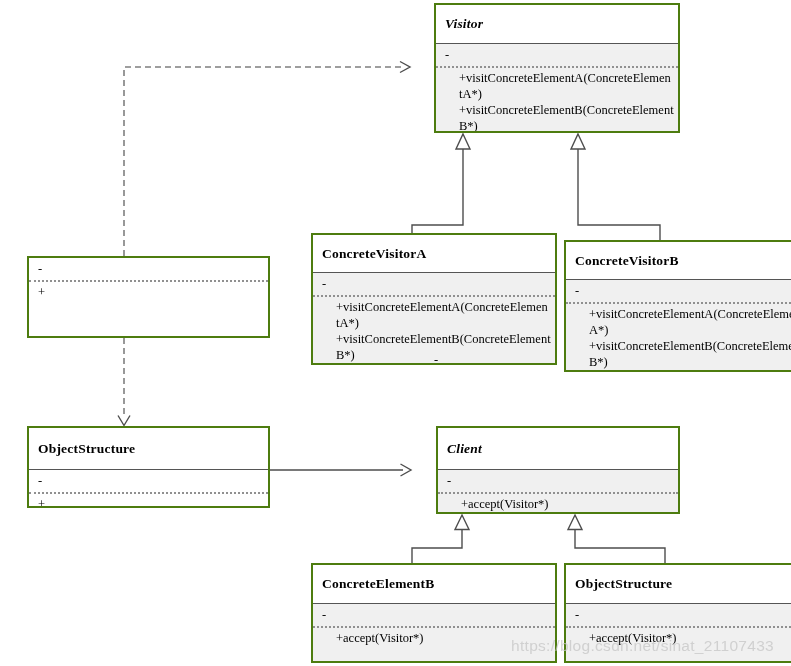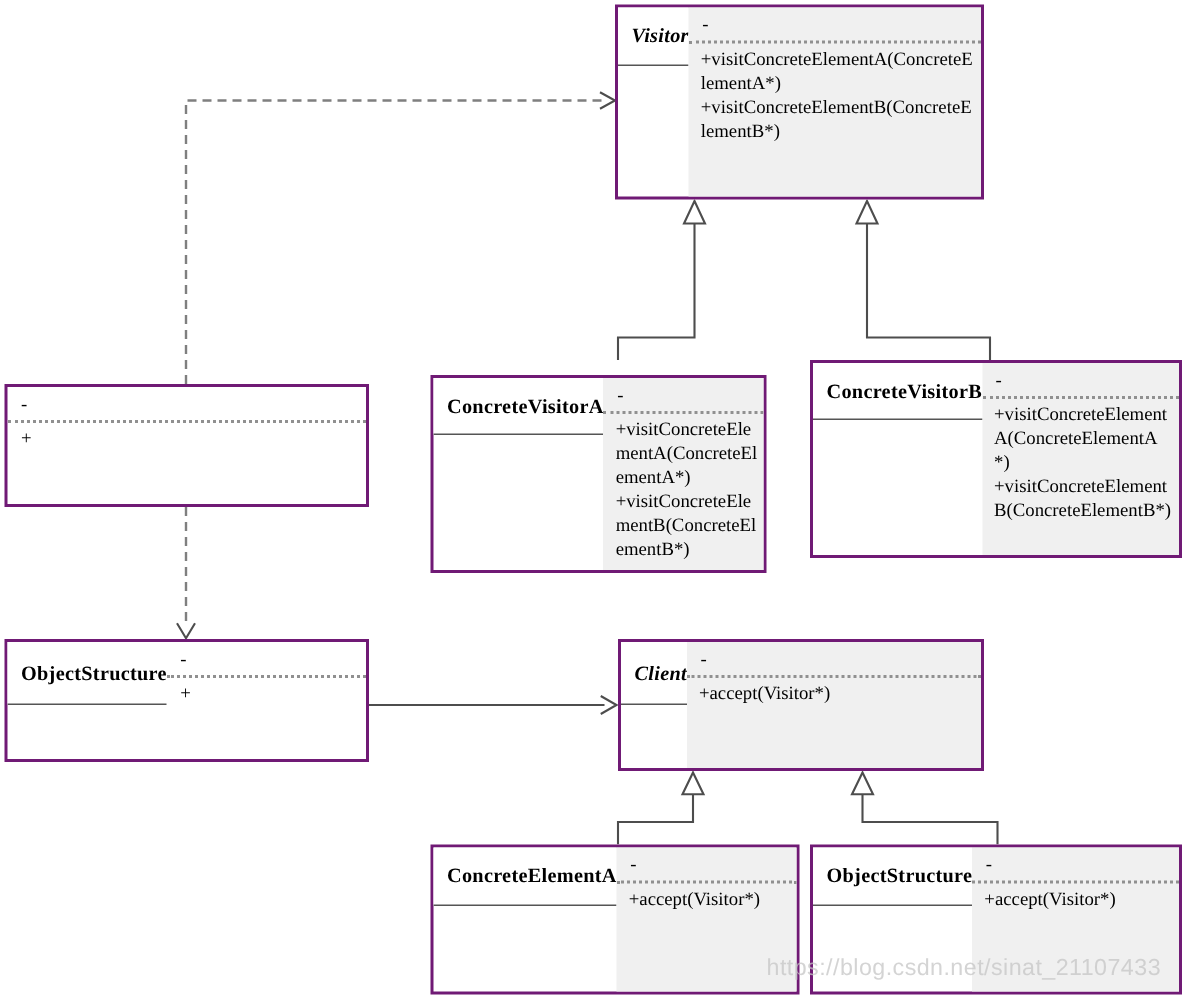--- a/index.html
+++ b/index.html
@@ -18,25 +18,26 @@
     pointer-events: none;
   }
   .dash   { fill: none; stroke: #7f7f7f; stroke-width: 1.6; stroke-dasharray: 6 4; }
   .solid  { fill: none; stroke: #4d4d4d; stroke-width: 1.4; }
   .openhead { fill: none; stroke: #4d4d4d; stroke-width: 1.4; stroke-linejoin: miter; }
   .tri    { fill: #ffffff; stroke: #4d4d4d; stroke-width: 1.4; }
 
   .uml-class {
     position: absolute;
     box-sizing: border-box;
-    border: 2px solid #701a75;
+    border: 2px solid #4d7c0f;
     background: #ffffff;
     display: flex;
-    flex-direction: row;
+    flex-direction: column;
     color: #000;
+    margin-left: 24px;
   }
   .uml-class .title {
     flex: 0 0 auto;
     height: var(--th);
     box-sizing: border-box;
     border-bottom: 1.6px solid #555555;
     display: flex;
     align-items: center;
     padding-left: 9px;
     font-weight: bold;
@@ -49,21 +50,21 @@
     flex: 1;
     position: relative;
     padding-top: 4px;
     font-size: 12.5px;
     line-height: 16px;
     overflow: hidden;
   }
   .uml-class.graybody .body { background: #f0f0f0; }
   .attr { padding-left: 9px; line-height: 15px; padding-bottom: 3px; }
   .divider { border-top: 2px dotted #909090; height: 0; margin: 0 0 2px 0; }
-  .method { padding-left: 8px; padding-right: 4px; word-break: break-all; }
+  .method { padding-left: 23px; padding-right: 4px; word-break: break-all; }
   .plusrow { padding-left: 9px; }
   .stray {
     position: absolute;
     left: 121px;
     top: 79px;
     font-size: 12.5px;
   }
   .watermark {
     position: absolute;
     left: 511px;
@@ -116,21 +117,21 @@
   <div class="uml-class abstract graybody" style="left:410px; top:3px; width:246px; height:130px; --th:39px">
     <div class="title">Visitor</div>
     <div class="body">
       <div class="attr">-</div>
       <div class="divider"></div>
       <div class="method">+visitConcreteElementA(ConcreteElementA*)</div>
       <div class="method">+visitConcreteElementB(ConcreteElementB*)</div>
     </div>
   </div>
 
-  <div class="uml-class graybody" style="left:287px; top:250px; width:224px; height:132px; --th:38px">
+  <div class="uml-class graybody" style="left:287px; top:233px; width:246px; height:132px; --th:38px">
     <div class="title">ConcreteVisitorA</div>
     <div class="body">
       <div class="attr">-</div>
       <div class="divider"></div>
       <div class="method">+visitConcreteElementA(ConcreteElementA*)</div>
       <div class="method">+visitConcreteElementB(ConcreteElementB*)</div>
       <span class="stray">-</span>
     </div>
   </div>
 
@@ -164,21 +165,21 @@
   <div class="uml-class abstract graybody" style="left:412px; top:426px; width:244px; height:88px; --th:42px">
     <div class="title">Client</div>
     <div class="body">
       <div class="attr">-</div>
       <div class="divider"></div>
       <div class="method">+accept(Visitor*)</div>
     </div>
   </div>
 
   <div class="uml-class graybody" style="left:287px; top:563px; width:246px; height:100px; --th:39px">
-    <div class="title">ConcreteElementA</div>
+    <div class="title">ConcreteElementB</div>
     <div class="body">
       <div class="attr">-</div>
       <div class="divider"></div>
       <div class="method">+accept(Visitor*)</div>
     </div>
   </div>
 
   <div class="uml-class graybody" style="left:540px; top:563px; width:248px; height:100px; --th:39px">
     <div class="title">ObjectStructure</div>
     <div class="body">

